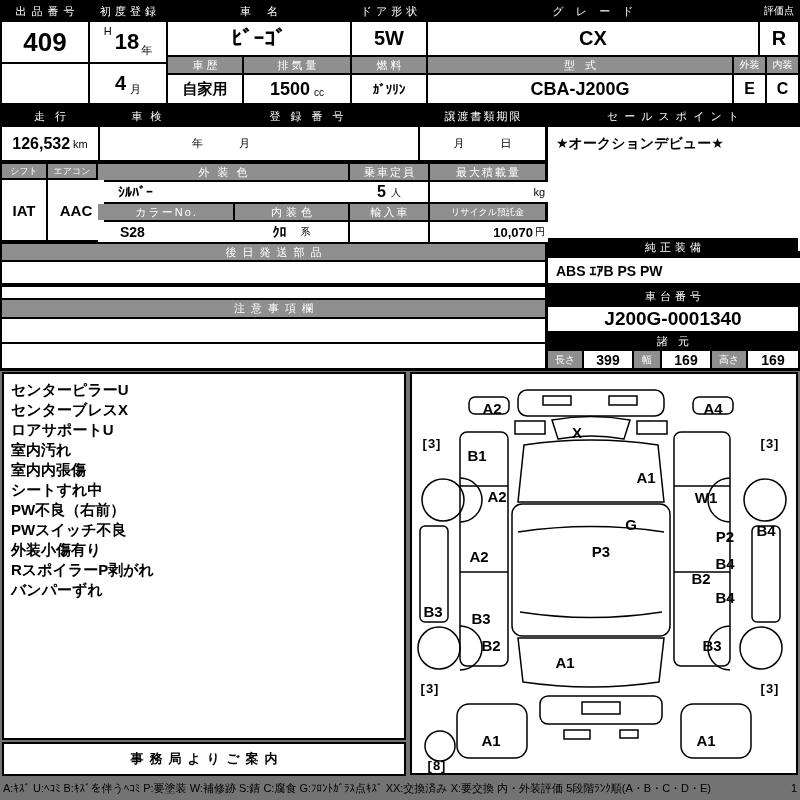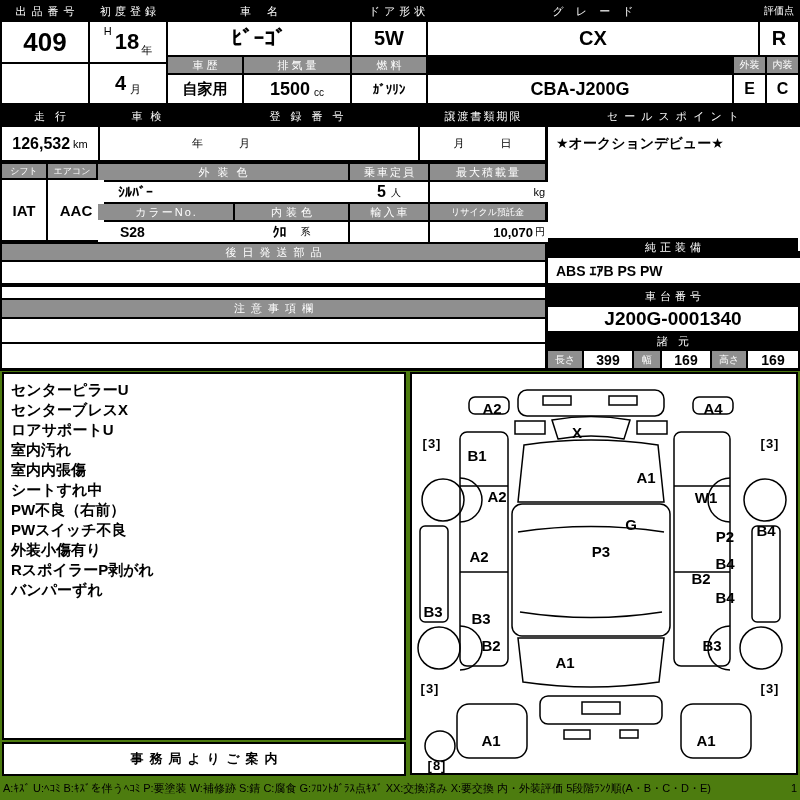--- a/index.html
+++ b/index.html
@@ -1,16 +1,16 @@
 <!DOCTYPE html>
 <html><head>
 <meta charset="utf-8">
 <style>
   html,body{margin:0;padding:0;background:#fff}
-  .sheet{position:relative;width:800px;height:800px;background:#4d7c0f;
+  .sheet{position:relative;width:800px;height:800px;background:#737373;
          font-family:"Liberation Sans","DejaVu Sans",sans-serif;color:#000;overflow:hidden}
   .grid{position:absolute;left:0;top:0;width:800px;height:371px;background:#000}
   .cell{position:absolute;background:#fff;display:flex;align-items:center;justify-content:center;
         overflow:hidden;white-space:nowrap}
   .hdr{background:#000;color:#fff;font-size:11px;letter-spacing:5px;text-indent:5px}
   .ghdr{background:#8f8f8f;color:#fff;font-size:11px;letter-spacing:3px;text-indent:3px}
   .ls0{letter-spacing:0;text-indent:0}
   .ls2{letter-spacing:2px;text-indent:2px}.ls4{letter-spacing:4px;text-indent:4px}
   .ls6{letter-spacing:6px;text-indent:6px}.ls8{letter-spacing:8px;text-indent:8px}
   .ls10{letter-spacing:10px;text-indent:10px}.ls12{letter-spacing:12px;text-indent:12px}
@@ -38,21 +38,21 @@
 </style>
 </head>
 <body>
 
 <div class="sheet">
   <div class="grid">
 
     <div class="cell hdr" style="left:2px;top:2px;width:86px;height:18px">出品番号</div>
     <div class="cell hdr ls4" style="left:90px;top:2px;width:76px;height:18px">初度登録</div>
     <div class="cell hdr ls16" style="left:168px;top:2px;width:182px;height:18px">車名</div>
-    <div class="cell hdr ls4" style="left:360px;top:2px;width:74px;height:18px">ドア形状</div>
+    <div class="cell hdr ls4" style="left:352px;top:2px;width:74px;height:18px">ドア形状</div>
     <div class="cell hdr ls12" style="left:428px;top:2px;width:330px;height:18px">グレード</div>
     <div class="cell hdr ls0 tiny" style="left:760px;top:2px;width:38px;height:18px">評価点</div>
 
     <div class="cell f26" style="left:2px;top:22px;width:86px;height:40px">409</div>
     <div class="cell" style="left:90px;top:22px;width:76px;height:40px">
       <span class="sm" style="align-self:flex-start;margin:3px 3px 0 0">H</span>
       <span class="f22">18</span>
       <span class="sm" style="align-self:flex-end;margin:0 0 4px 2px">年</span>
     </div>
     <div class="cell f22" style="left:168px;top:22px;width:182px;height:33px">ﾋﾞｰｺﾞ</div>
@@ -62,20 +62,21 @@
 
     <div class="cell" style="left:2px;top:64px;width:86px;height:39px"></div>
     <div class="cell" style="left:90px;top:64px;width:76px;height:39px">
       <span class="f20">4</span>
       <span class="sm" style="align-self:flex-end;margin:0 0 6px 4px">月</span>
     </div>
 
     <div class="cell ghdr" style="left:168px;top:57px;width:74px;height:16px">車歴</div>
     <div class="cell ghdr" style="left:244px;top:57px;width:106px;height:16px">排気量</div>
     <div class="cell ghdr" style="left:352px;top:57px;width:74px;height:16px">燃料</div>
+    <div class="cell ghdr ls10" style="left:428px;top:57px;width:304px;height:16px">型式</div>
     <div class="cell ghdr ls0 tiny" style="left:734px;top:57px;width:31px;height:16px">外装</div>
     <div class="cell ghdr ls0 tiny" style="left:767px;top:57px;width:31px;height:16px">内装</div>
 
     <div class="cell f15" style="left:168px;top:75px;width:74px;height:28px">自家用</div>
     <div class="cell" style="left:244px;top:75px;width:106px;height:28px">
       <span class="f18">1500</span>
       <span class="tiny" style="align-self:flex-end;margin:0 0 5px 4px">cc</span>
     </div>
     <div class="cell f13" style="left:352px;top:75px;width:74px;height:28px">ｶﾞｿﾘﾝ</div>
     <div class="cell f18" style="left:428px;top:75px;width:304px;height:28px">CBA-J200G</div>

